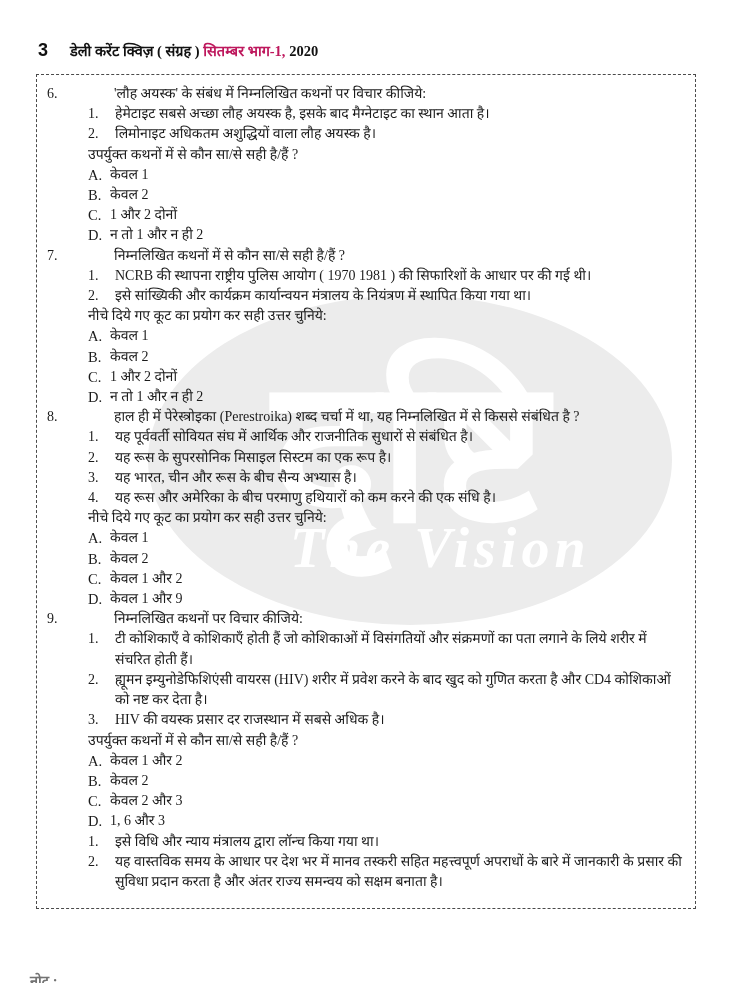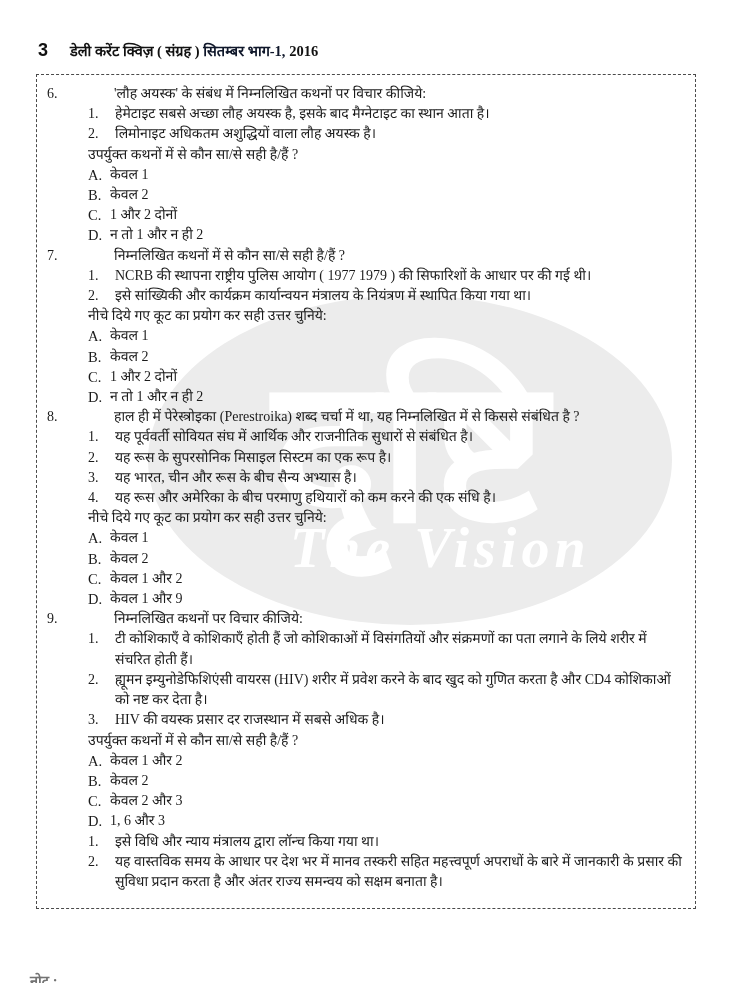--- a/index.html
+++ b/index.html
@@ -20,21 +20,21 @@
   }
   .page-num{
     font-family:"Liberation Sans","DejaVu Sans",sans-serif;
     font-size:18px;font-weight:bold;color:#111;
   }
   .doc-title{
     margin-left:22px;
     font-size:14.5px;font-weight:bold;color:#111;
     white-space:nowrap;
   }
-  .doc-title .hl{color:#0f172a;}
+  .doc-title .hl{color:#be185d;}
   .site-url{
     margin-left:auto;
     font-family:"Liberation Sans","DejaVu Sans",sans-serif;
     font-size:16px;color:#2a2a2a;letter-spacing:0.4px;
     white-space:nowrap;
   }
   .site-url .hl{color:#e31e25;}
 
   
   .watermark{
@@ -69,21 +69,21 @@
     font-size:14.5px;font-weight:bold;color:#737373;
   }
 </style>
 </head>
 <body>
 
 <div class="page">
 
   <div class="header">
     <span class="page-num">3</span>
-    <span class="doc-title"><span>डेली करेंट क्विज़ ( संग्रह ) </span><span class="hl">सितम्बर भाग-1,</span><span> 2016</span></span>
+    <span class="doc-title"><span>डेली करेंट क्विज़ ( संग्रह ) </span><span class="hl">सितम्बर भाग-1,</span><span> 2020</span></span>
   </div>
 
   <svg class="watermark" viewBox="0 0 524 330" xmlns="http://www.w3.org/2000/svg" aria-hidden="true">
     <ellipse cx="262" cy="165" rx="262" ry="165" fill="#ececec"></ellipse>
     <text x="262" y="225" text-anchor="middle" font-family="Liberation Serif, DejaVu Serif, serif" font-size="200" font-weight="bold" fill="#ffffff">दृष्टि</text>
     <text x="142" y="272" font-family="Liberation Serif, DejaVu Serif, serif" font-size="56" font-style="italic" font-weight="600" letter-spacing="5" fill="#ffffff">The Vision</text>
   </svg>
 
   <div class="quiz-box">
     <div id="questions-container">
@@ -121,21 +121,21 @@
           </div>
         </div>
         <div class="question">
           <div class="q-heading">
             <span class="q-num">7.</span>
             <span class="q-text">निम्नलिखित कथनों में से कौन सा/से सही है/हैं ?</span>
           </div>
           <div class="q-body">
             <div class="statement">
               <span class="s-num">1.</span>
-              <span class="s-text">NCRB की स्थापना राष्ट्रीय पुलिस आयोग ( 1977  1979 ) की सिफारिशों के आधार पर की गई थी।</span>
+              <span class="s-text">NCRB की स्थापना राष्ट्रीय पुलिस आयोग ( 1970  1981 ) की सिफारिशों के आधार पर की गई थी।</span>
             </div>
             <div class="statement">
               <span class="s-num">2.</span>
               <span class="s-text">इसे सांख्यिकी और कार्यक्रम कार्यान्वयन मंत्रालय के नियंत्रण में स्थापित किया गया था।</span>
             </div>
             <div class="prompt">नीचे दिये गए कूट का प्रयोग कर सही उत्तर चुनिये:</div>
             <div class="option">
               <span class="o-letter">A.</span>
               <span class="o-text">केवल 1</span>
             </div>

